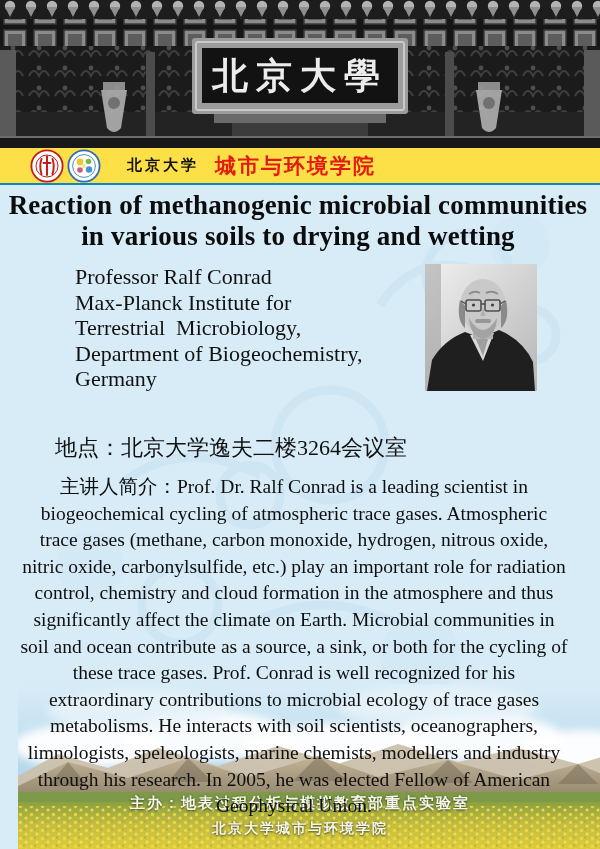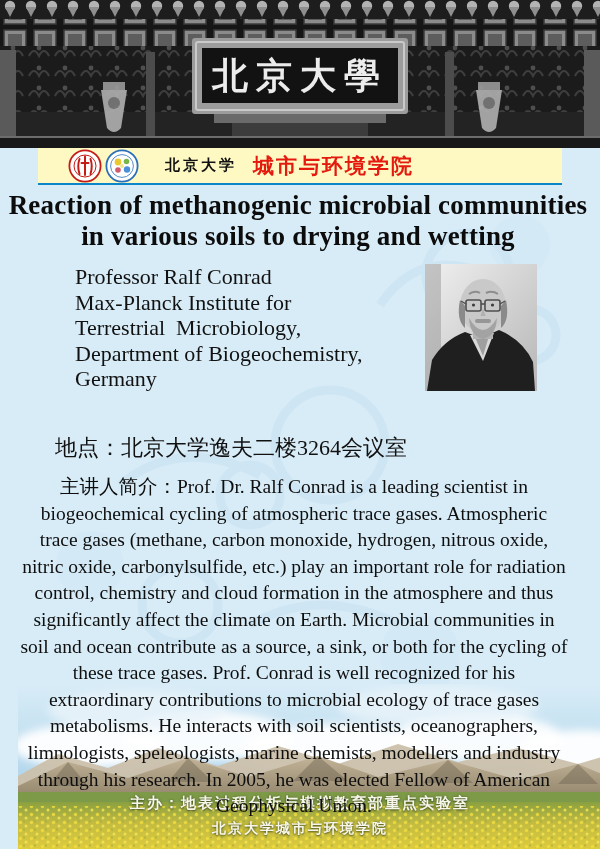--- a/index.html
+++ b/index.html
@@ -14,26 +14,25 @@
 
   
   .gate-photo {
     position: absolute; top: 0; left: 0; width: 600px; height: 148px;
     background: #b91c1c; overflow: hidden;
   }
   .gate-photo svg { display: block; }
 
   
   .banner {
-    position: absolute; top: 148px; left: 0; width: 524px; height: 37px;
-    background: #fef9c3;
+    position: absolute; top: 148px; left: 0; width: 600px; height: 37px;
+    background: #fde047;
     border-bottom: 2px solid #0a86c9;
     display: flex; align-items: center;
     font-family: "Liberation Sans", "DejaVu Sans", sans-serif;
-    margin-left: 38px;
   }
   .banner .logo { width: 34px; height: 34px; margin-left: 0; flex: 0 0 auto; }
   .logo1 { margin-left: 30px !important; }
   .logo2 { margin-left: 3px !important; }
   .banner-university {
     margin-left: 26px; font-size: 15px; font-weight: bold; color: #111;
     letter-spacing: 3px;
   }
   .banner-college {
     margin-left: 16px; font-size: 21px; font-weight: bold; color: #e41a0e;

